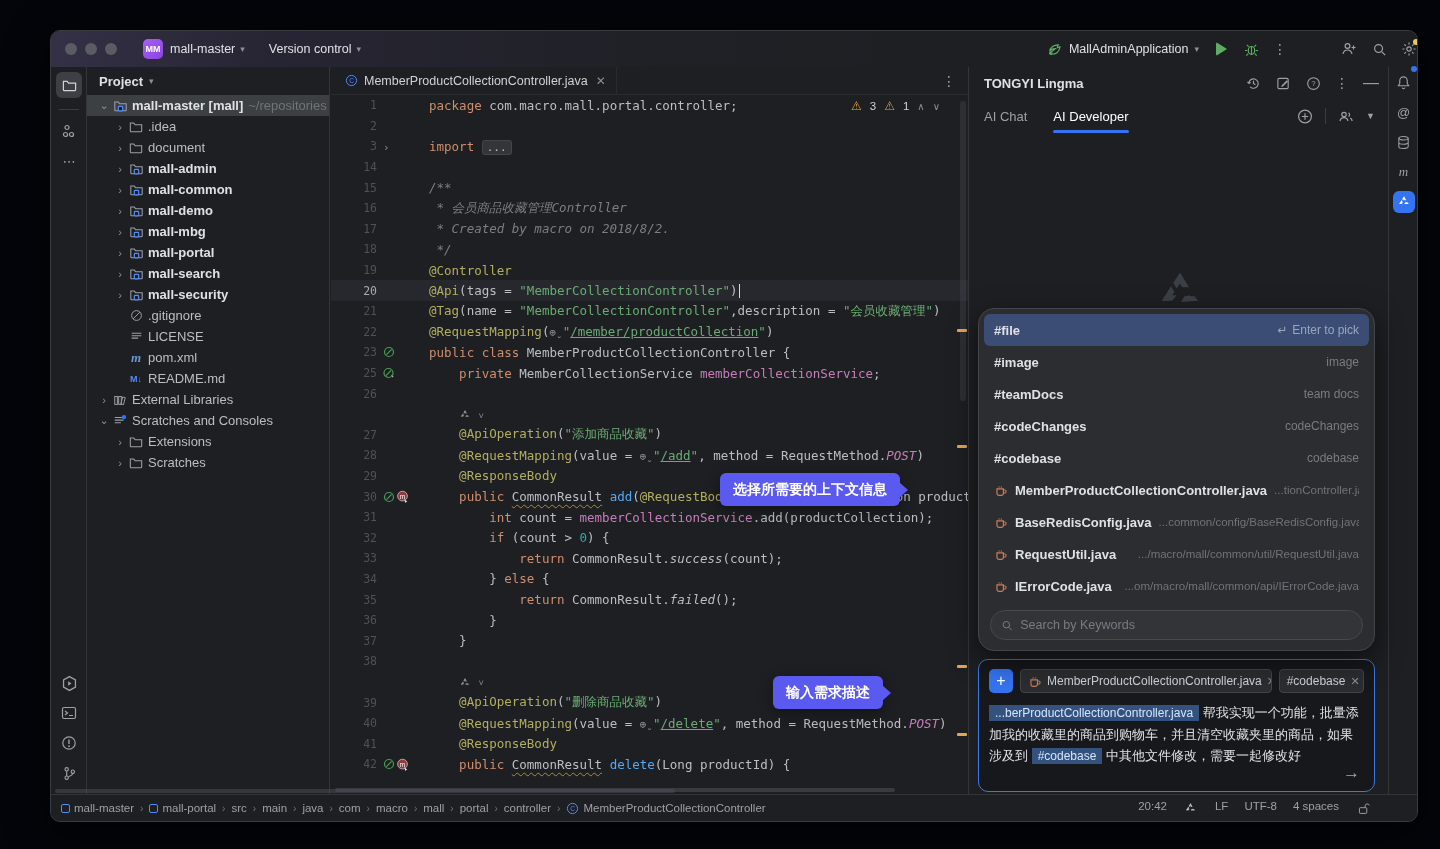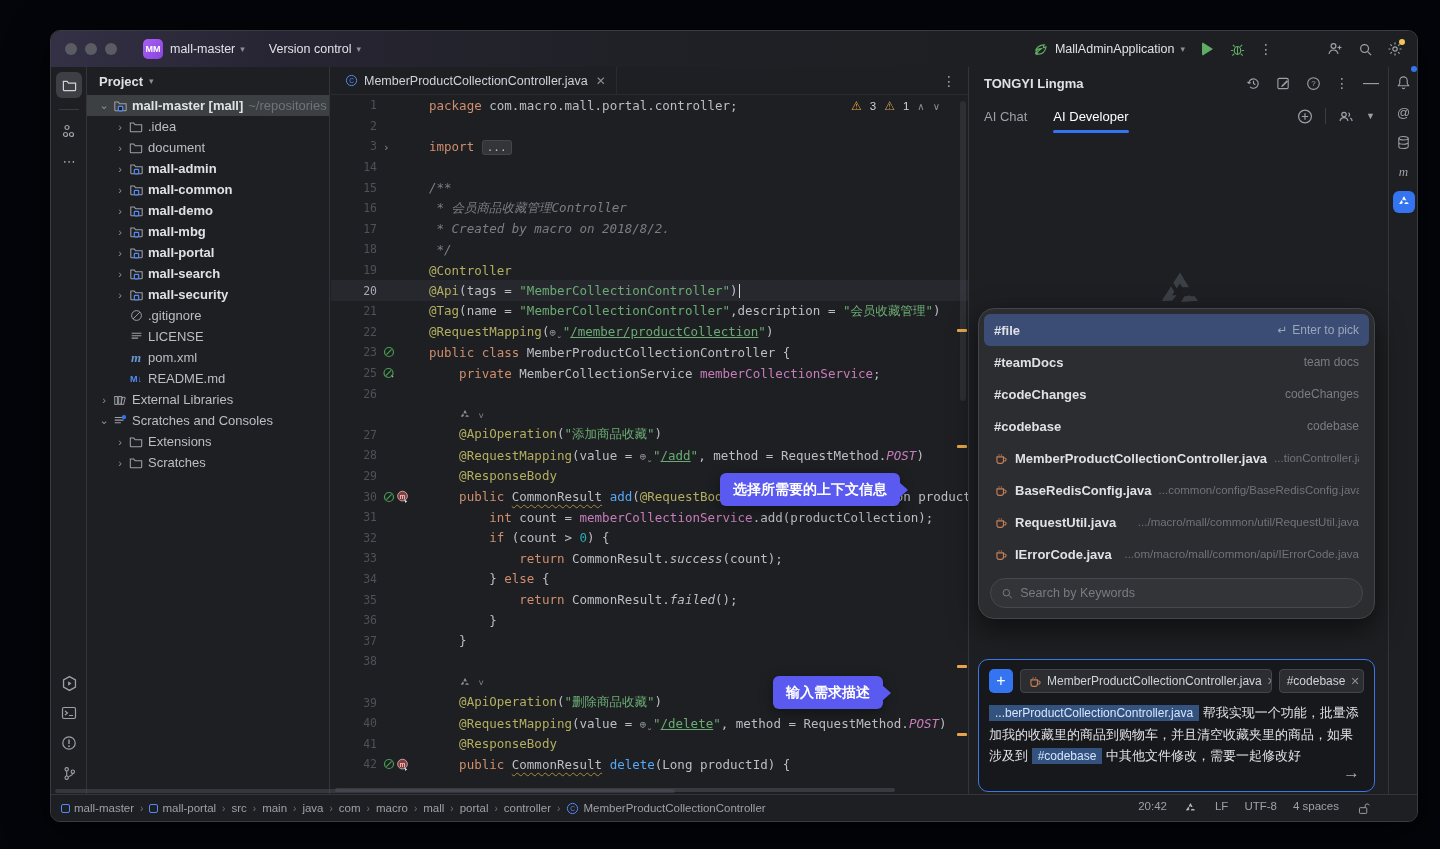--- a/index.html
+++ b/index.html
@@ -13,21 +13,21 @@
   
   #titlebar { position:absolute; left:0; top:0; width:100%; height:36px;
     background:linear-gradient(90deg,#343046 0%,#272533 16%,#202127 42%,#1e1f22 70%);
     display:flex; align-items:center; }
   .tl-dot { width:12px; height:12px; border-radius:50%; background:#5a5c63; margin-right:8px; }
   #traffic { display:flex; margin-left:14px; margin-right:18px; }
   .badge-mm { width:20px; height:20px; border-radius:5px; background:linear-gradient(135deg,#a85ef2,#8a46e0);
     color:#fff; font-size:9px; font-weight:bold; display:flex; align-items:center; justify-content:center; margin-right:7px;}
   .tb-item { color:#dfe1e5; font-size:12.5px; display:flex; align-items:center; gap:5px; margin-right:24px; cursor:default;}
   .tb-item .chev { color:#8c8f96; font-size:9px; }
-  #tb-right { margin-left:auto; display:flex; align-items:center; gap:14px; padding-right:14px; color:#9da0a8;}
+  #tb-right { margin-left:auto; display:flex; align-items:center; gap:14px; color:#9da0a8;}
   .runcfg { display:flex; align-items:center; gap:6px; color:#dfe1e5; font-size:12.5px; }
   .icon16 { width:16px; height:16px; display:inline-flex; align-items:center; justify-content:center; }
   .play-tri { width:0; height:0; border-left:11px solid #5fad65; border-top:7px solid transparent; border-bottom:7px solid transparent; border-radius:2px;}
   .kebab { color:#9da0a8; font-size:14px; letter-spacing:0; }
   .gear-wrap { position:relative; }
   .gear-dot { position:absolute; right:-2px; top:-2px; width:6px; height:6px; border-radius:50%; background:#f2c55c; }
 
   
   #left-rail { position:absolute; left:0; top:36px; width:36px; bottom:27px; background:#1e1f22; border-right:1px solid #34353a; }
   .rail-ic { width:36px; height:30px; display:flex; align-items:center; justify-content:center; color:#9da0a8; }
@@ -853,20 +853,24 @@
   </div>
   <div id="hscroll-strip"></div>
 
   <div id="picker">
     <div id="pk-commands">
           <div class="pk-row sel">
             <span class="pk-name">#file</span>
             <span class="pk-hint"><span>↵</span>Enter to pick</span>
           </div>
           <div class="pk-row">
+            <span class="pk-name">#image</span>
+            <span class="pk-hint">image</span>
+          </div>
+          <div class="pk-row">
             <span class="pk-name">#teamDocs</span>
             <span class="pk-hint">team docs</span>
           </div>
           <div class="pk-row">
             <span class="pk-name">#codeChanges</span>
             <span class="pk-hint">codeChanges</span>
           </div>
           <div class="pk-row">
             <span class="pk-name">#codebase</span>
             <span class="pk-hint">codebase</span>

